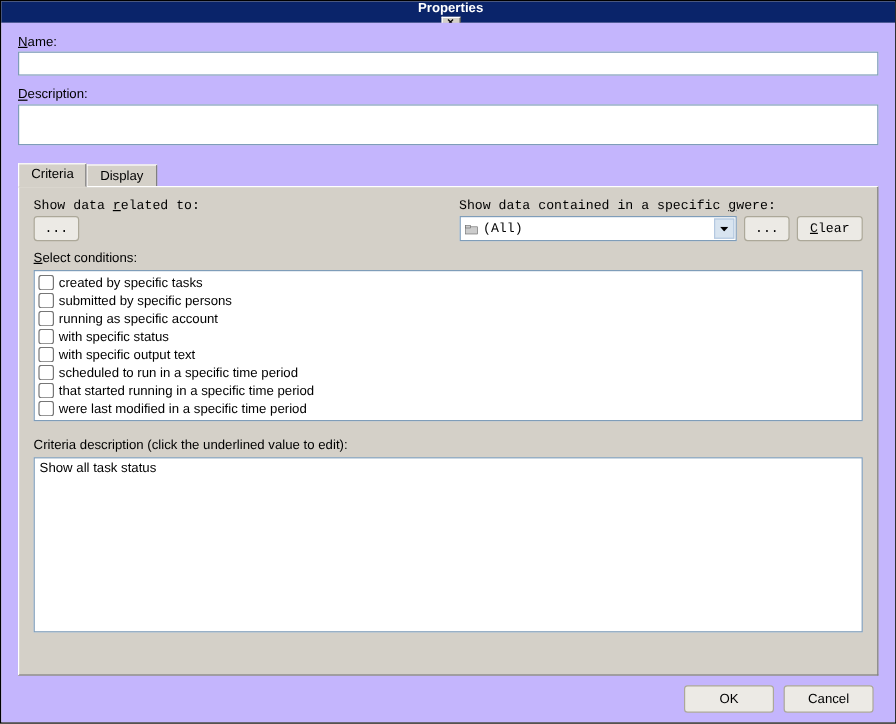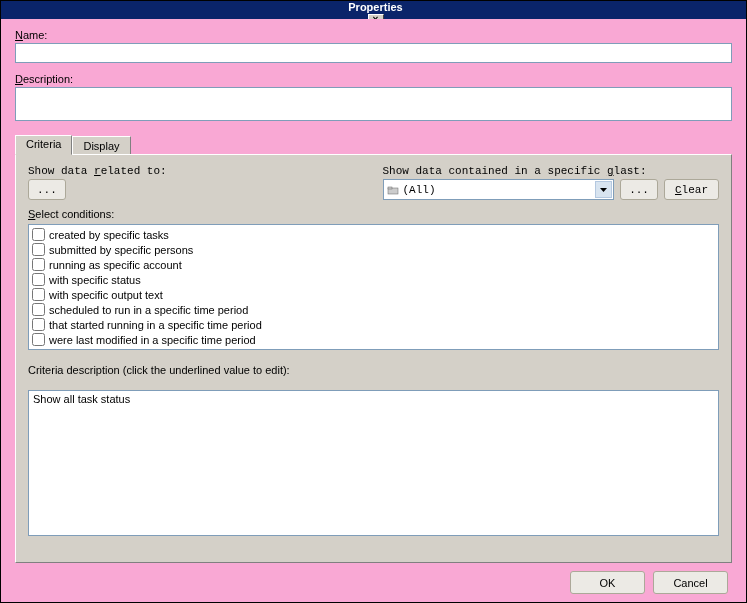--- a/index.html
+++ b/index.html
@@ -40,21 +40,21 @@
       justify-content: center;
       font-family: Arial, sans-serif;
       font-size: 10px;
       font-weight: bold;
       color: #000;
       cursor: default;
       line-height: 1;
     }
     .content {
       flex: 1;
-      background: #f9a8d4;
+      background: #c4b5fd;
       padding: 10px 14px 8px 14px;
       display: flex;
       flex-direction: column;
     }
     .field-label {
       display: block;
       margin-bottom: 2px;
     }
     .underline { text-decoration: underline; }
     .text-input {
@@ -191,21 +191,21 @@
     }
     .check-row input {
       width: 13px;
       height: 13px;
       margin: 0;
     }
     .desc-box {
       height: 146px;
       background: #fff;
       border: 1px solid #7f9db9;
-      margin-top: 12px;
+      margin-top: 2px;
       padding: 2px 4px;
     }
     .select-cond-sec { margin-top:8px; display:flex; flex-direction:column; flex:0 0 142px;}
     .criteria-desc-sec { margin-top:14px; display:flex; flex-direction:column;}
     .button-row {
       display: flex;
       justify-content: flex-end;
       gap: 8px;
       padding: 8px 4px 0 4px;
     }
@@ -249,21 +249,21 @@
     <div class="tab-panel">
 
       <div class="row">
         <div class="col">
           <label class="field-label"><span>Show data </span><span class="underline">r</span><span>elated to:</span></label>
           <div class="dropdown-row">
             <button class="btn small">...</button>
           </div>
         </div>
         <div class="col">
-          <label class="field-label"><span>Show data contained in a specific </span><span class="underline">g</span><span>last:</span></label>
+          <label class="field-label"><span>Show data contained in a specific </span><span class="underline">g</span><span>were:</span></label>
           <div class="dropdown-row">
             <div class="dropdown">
               <svg class="dropdown-icon" viewBox="0 0 12 12">
                   <rect x="1" y="4" width="10" height="6" fill="#cccccc" stroke="#666" stroke-width="0.5"></rect>
                   <rect x="1" y="3" width="4" height="2" fill="#cccccc" stroke="#666" stroke-width="0.5"></rect>
                 </svg>
               <span>(All)</span>
               <div class="dropdown-arrow">
                 <svg width="7" height="4" viewBox="0 0 7 4">
                     <polygon points="0,0 7,0 3.5,4" fill="#000"></polygon>

